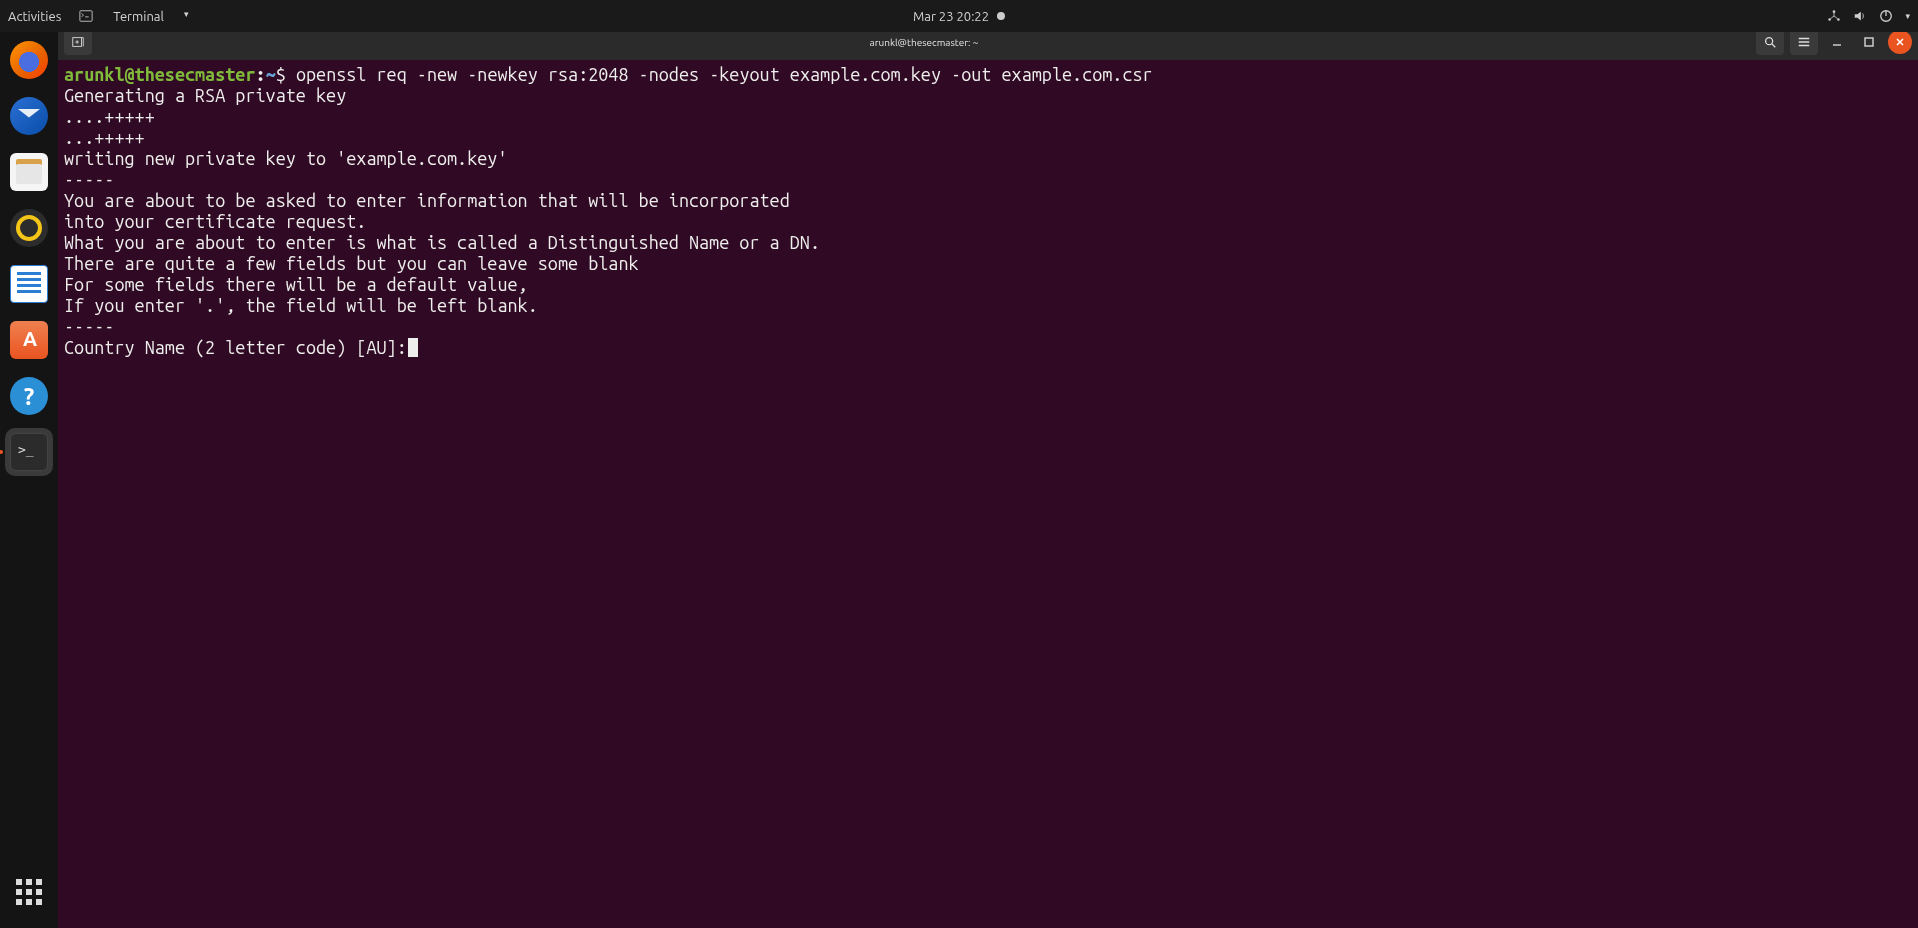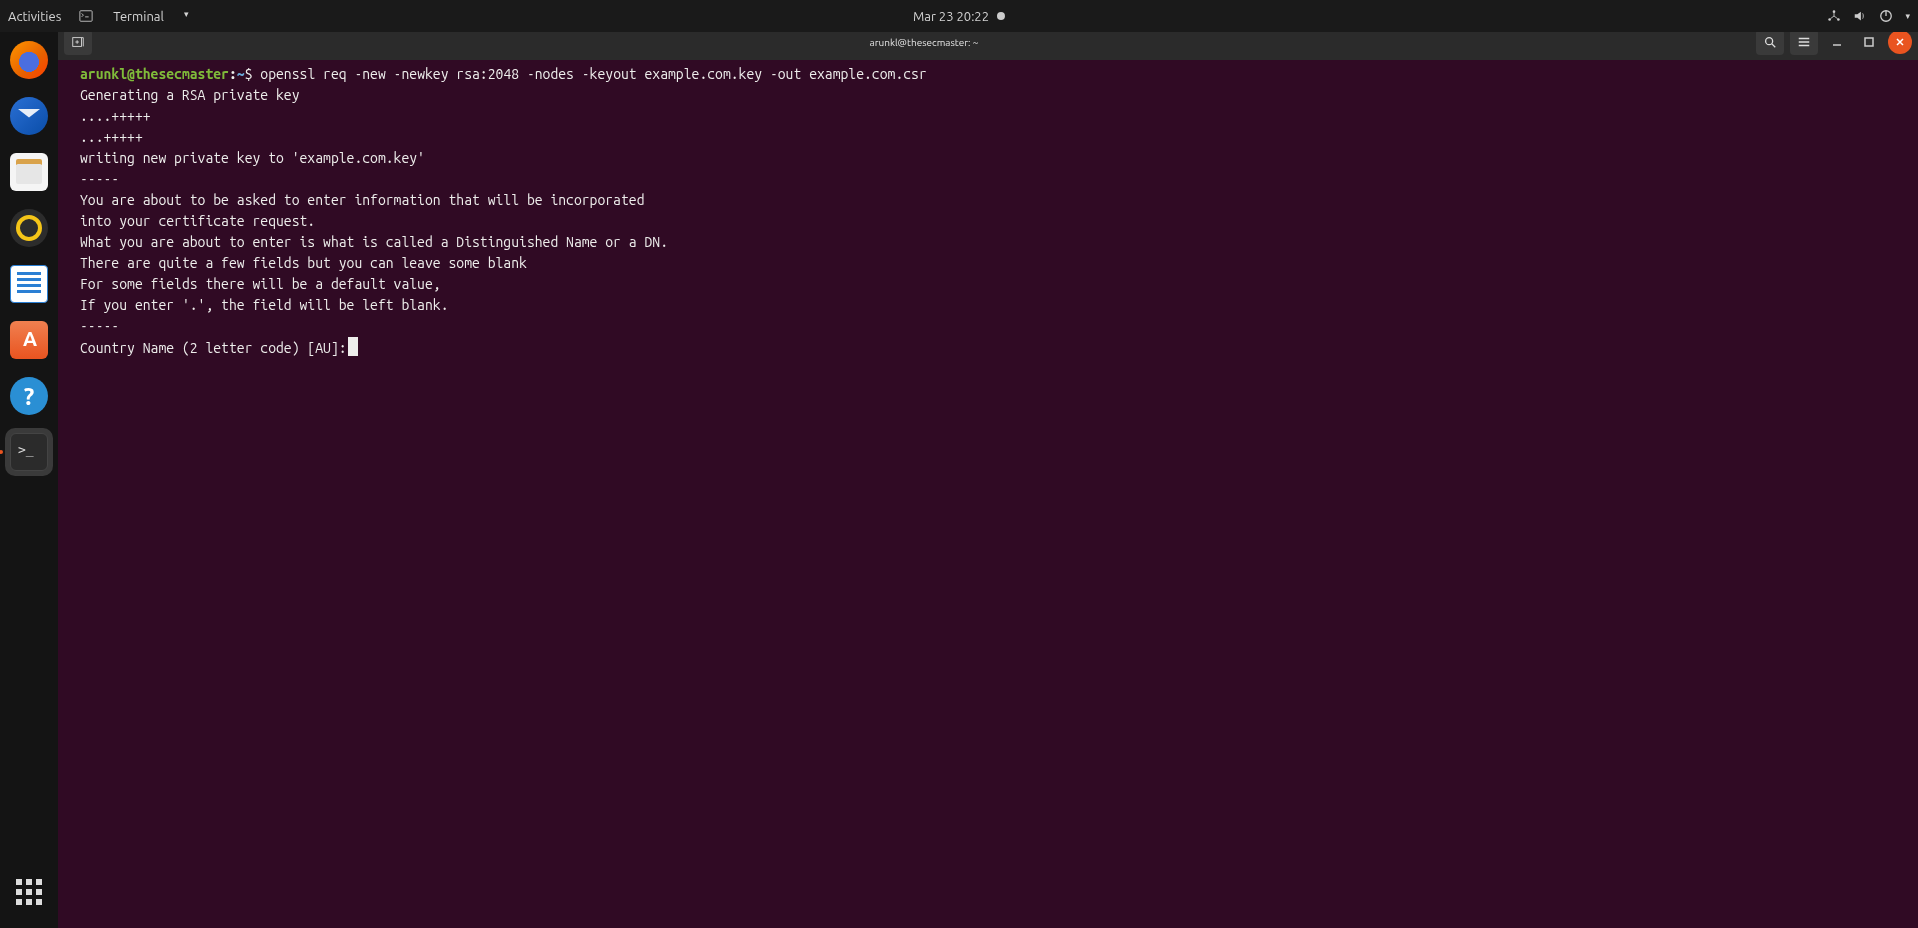--- a/index.html
+++ b/index.html
@@ -122,26 +122,25 @@
   .tb-title { flex: 1; text-align: center; font-size: 10px; color: #e4e4e4; }
   .tb-right { display:flex; gap:6px; align-items:center; }
   .win-btn { width:24px; height:24px; border-radius:50%; background:#3a3a3a; display:flex;align-items:center;justify-content:center; font-size:12px; color:#ccc;}
   .win-btn.close { background:#e95420; color:#fff; }
   .win-btn.plain { background:transparent; border-radius:4px; width:26px;}
 
   .terminal-body {
     flex: 1;
     padding: 4px 6px;
     font-family: "Ubuntu Mono", "DejaVu Sans Mono", monospace;
-    font-size: 14px;
+    font-size: 18px;
     line-height: 21px;
     color: #eeeeec;
     white-space: pre;
     overflow: hidden;
-    margin-left: 16px;
   }
   .prompt-user { color: #7fba3a; font-weight: bold; }
   .prompt-sep  { color: #eeeeec; font-weight: bold; }
   .prompt-path { color: #6aa7d8; font-weight: bold; }
   .prompt-dollar { color: #eeeeec; }
   .line { display: block; }
   .cursor {
     display: inline-block;
     width: 10px; height: 19px;
     background: #eeeeec;

